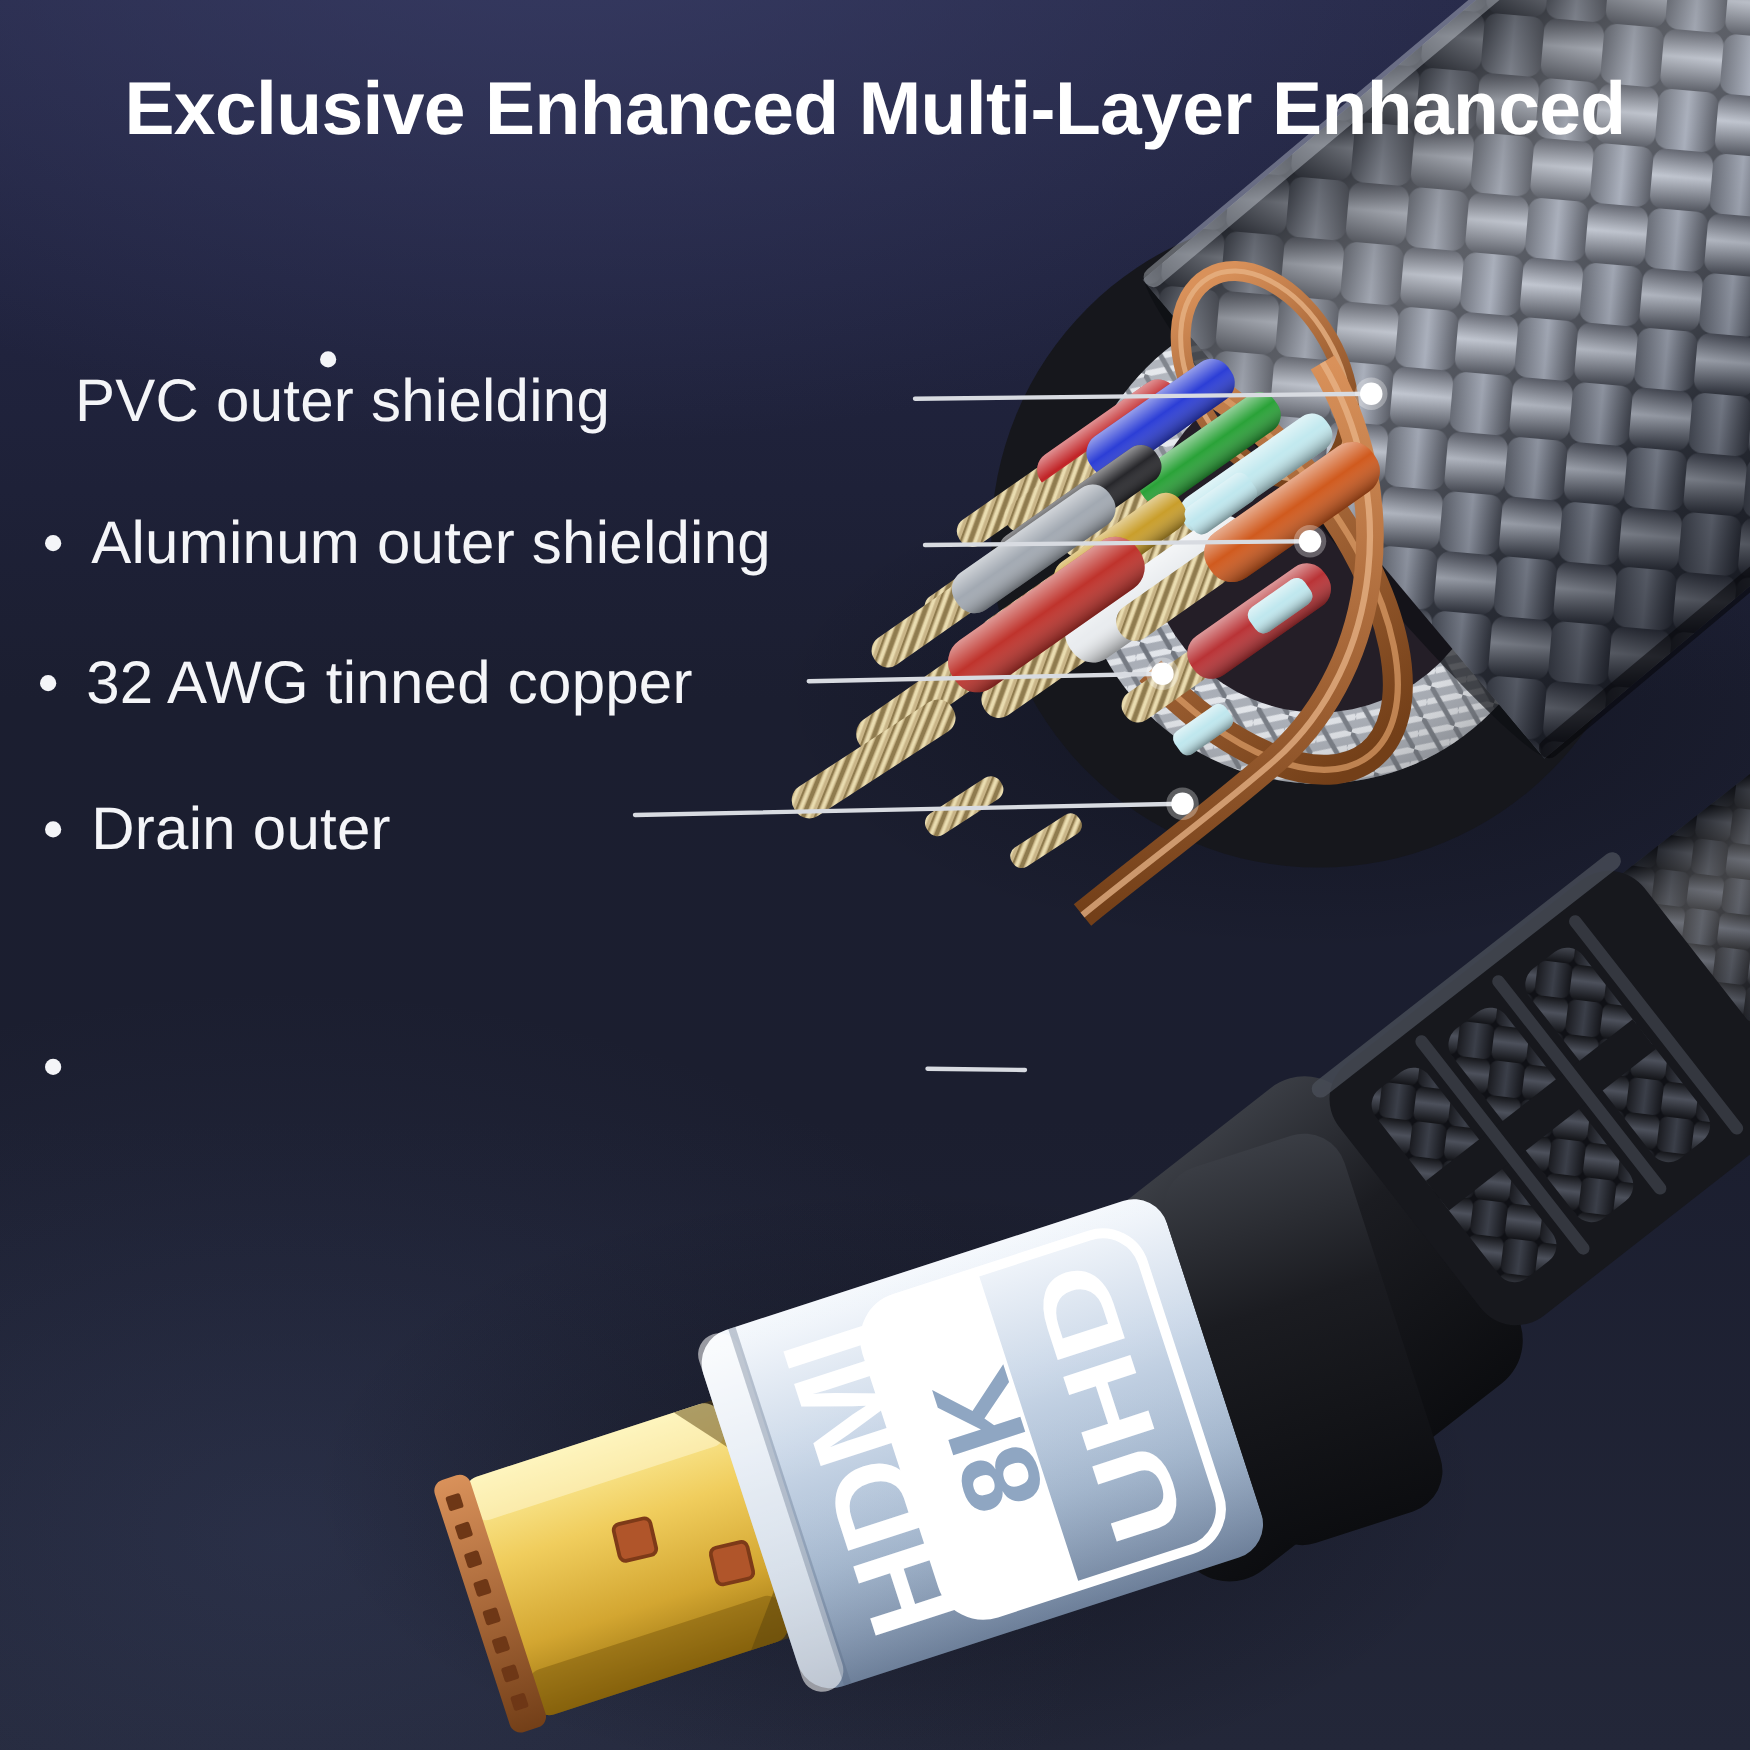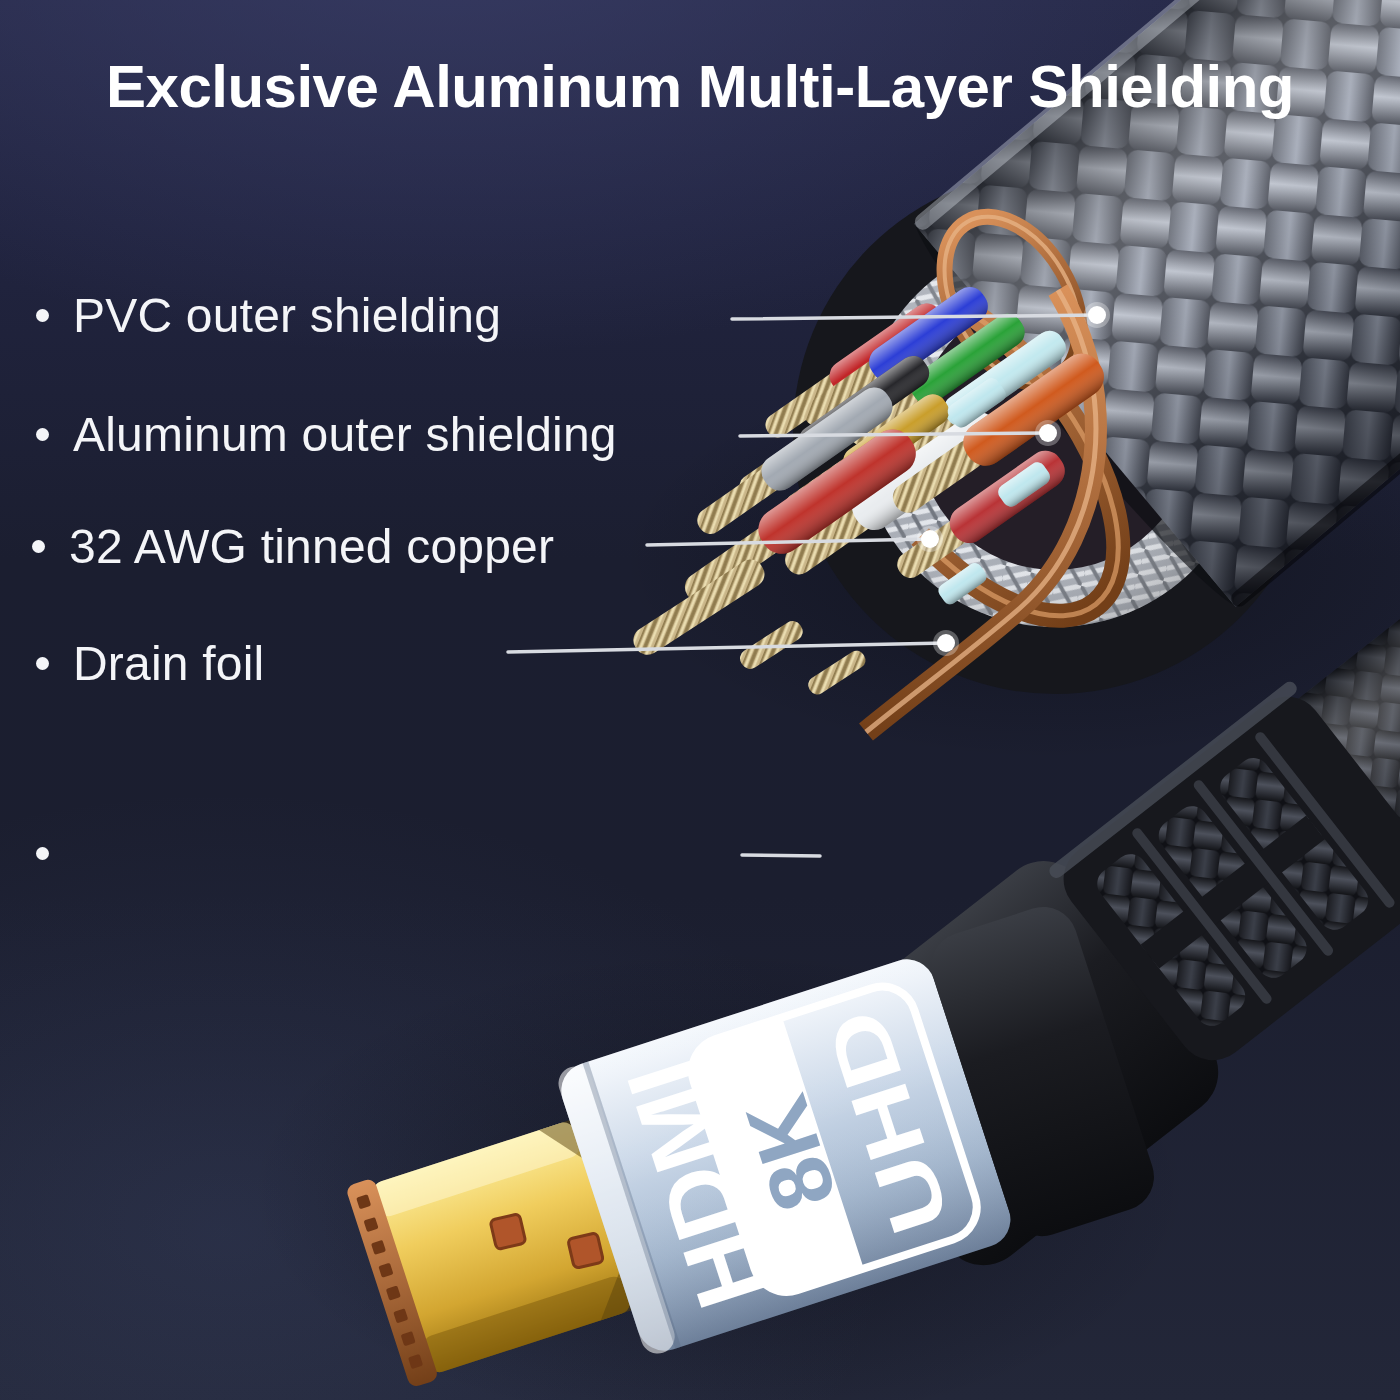--- a/index.html
+++ b/index.html
@@ -303,37 +303,37 @@
         <circle cx="1097" cy="315" r="9"></circle>
     <circle cx="1048" cy="433" r="13" opacity=".3"></circle>
         <circle cx="1048" cy="433" r="9"></circle>
     <circle cx="930" cy="539" r="13" opacity=".3"></circle>
         <circle cx="930" cy="539" r="9"></circle>
     <circle cx="946" cy="643" r="13" opacity=".3"></circle>
         <circle cx="946" cy="643" r="9"></circle>
   </g>
 </svg>
 
-<h1 class="title">Exclusive Aluminum Multi-Layer Shielding</h1>
+<h1 class="title">Exclusive Enhanced Multi-Layer Enhanced</h1>
 
 <ul class="features">
-  <li style="top:281px;">
+  <li style="top:281px;flex-direction:column;">
     <span class="bdot"></span>
     <span class="blabel">PVC outer shielding</span>
   </li>
   <li style="top:400px;">
     <span class="bdot"></span>
     <span class="blabel">Aluminum outer shielding</span>
   </li>
   <li style="top:512px;padding-left:32px;">
     <span class="bdot"></span>
     <span class="blabel">32 AWG tinned copper</span>
   </li>
   <li style="top:629px;">
     <span class="bdot"></span>
-    <span class="blabel">Drain foil</span>
+    <span class="blabel">Drain outer</span>
   </li>
   <li style="top:819px;">
     <span class="bdot"></span>
   </li>
 </ul>
 
 </div>
 
 </body></html>

